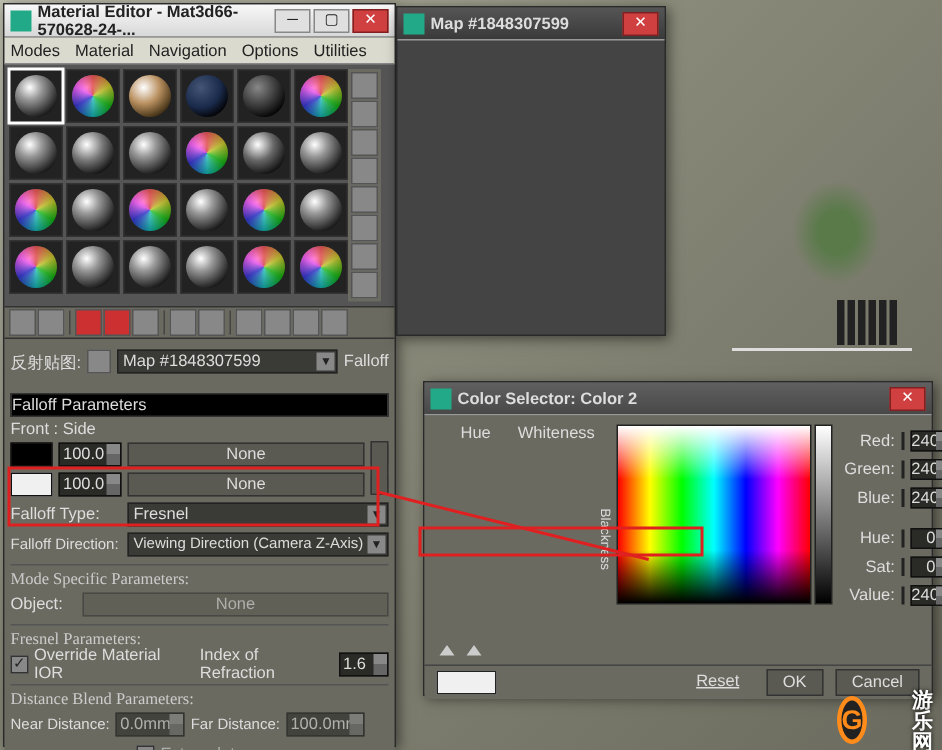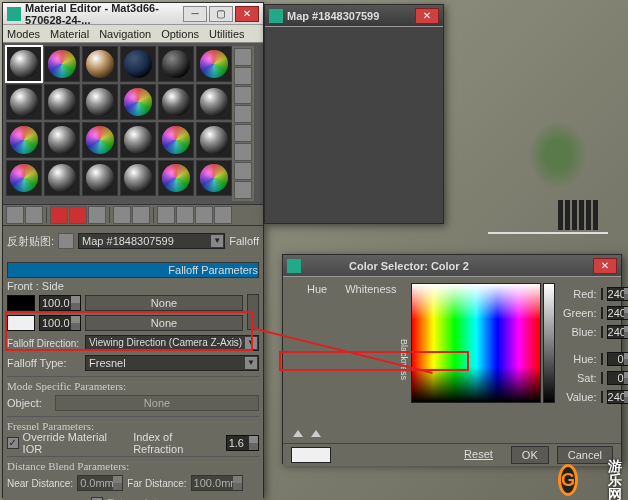--- a/index.html
+++ b/index.html
@@ -53,39 +53,39 @@
 .spinner { width:42px; height:16px; background:#2a2a26; border:1px solid #111; color:#ddd;
   padding:0 14px 0 2px; position:relative; line-height:14px; }
 .spinner::after { content:""; position:absolute; right:0; top:0; width:9px; height:14px;
   background:linear-gradient(#888 0 50%,#666 50% 100%); }
 .colorsw { width:28px; height:16px; border:1px solid #111; cursor:pointer; }
 .wideBtn { flex:1; height:16px; background:#5a5a52; border:1px solid #333; color:#ddd; text-align:center;
   line-height:14px; cursor:pointer; }
 .check { width:12px; height:12px; background:#888; border:1px solid #333; cursor:pointer; }
 .check.on::before { content:"✓"; color:#222; font-size:10px; line-height:10px; display:block; text-align:center; }
 
-.rollHeader { height:16px; background:#0369a1; border:1px solid #333; text-align:right; line-height:14px;
+.rollHeader { height:16px; background:#000000; border:1px solid #333; text-align:left; line-height:14px;
   color:#ddd; margin:2px 0; cursor:pointer; }
 .sub { color:#ccc; margin:4px 0 2px 0; border-top:1px solid #555; padding-top:3px;font-family:Liberation Serif, serif; }
 
 .redbox { position:absolute; border:2px solid #e02020; pointer-events:none; }
 .redline { position:absolute; height:2px; background:#e02020; pointer-events:none; }
 
 
 #mapWin { left:264px; top:4px; width:180px; height:220px; background:#444; }
 #mapWin .titlebar { background:linear-gradient(#555,#3a3a3a); color:#ddd; }
 .mapBody { background:#444; padding:4px; }
 .autoRow { display:flex; gap:4px; align-items:center; margin-bottom:3px; }
 .previewBall { width:168px; height:168px; background:#000; border:1px solid #222; position:relative; }
 .previewBall .big { position:absolute; inset:10px; border-radius:50%;
   background:radial-gradient(circle at 38% 32%, #fff 0%, #e8e8e8 15%, #888 45%, #0a0a0a 85%); }
 
 
 #colorSel { left:282px; top:254px; width:340px; height:210px; background:#555; }
-#colorSel .titlebar { background:linear-gradient(#606060,#484848); color:#ddd;gap:44px; }
+#colorSel .titlebar { background:linear-gradient(#606060,#484848); color:#ddd; }
 .csBody { display:flex; padding:6px; gap:6px; background:#6a6a60; height:166px; }
 .hueBox { width:130px; height:120px; border:1px solid #222; cursor:crosshair;
   background:linear-gradient(to bottom, rgba(255,255,255,1) 0%, rgba(255,255,255,0) 30%, rgba(0,0,0,0) 70%, rgba(0,0,0,1) 100%),
              linear-gradient(to right, red, yellow, lime, cyan, blue, magenta, red); }
 .blackCol { width:10px; writing-mode:vertical-rl; text-align:center; color:#ddd; font-size:9px; }
 .nobs { position:absolute; left:10px; bottom:26px; display:flex; gap:2px; }
 .nob { width:0; height:0; border-left:5px solid transparent; border-right:5px solid transparent;
   border-bottom:7px solid #ccc; cursor:pointer; }
 .sliders { flex:1; }
 .sRow { display:flex; align-items:center; gap:4px; margin:2px 0; height:17px; }
@@ -263,26 +263,26 @@
     </div>
     <div class="row">
       <div class="colorsw" style="background:#f0f0f0"></div>
       <div class="spinner">100.0</div>
       <div class="wideBtn">None</div>
       <div class="check on"></div>
     </div>
     <div style="position:absolute; right:4px; top:38px; width:12px; height:36px; background:#5a5a52; border:1px solid #333; cursor:pointer"></div>
 
     <div class="row">
+      <span class="label" style="width:74px">Falloff Type:</span>
+      <div class="dropdown">Fresnel</div>
+    </div>
+    <div class="row">
       <span class="label" style="width:74px;font-size:10px">Falloff Direction:</span>
       <div class="dropdown" style="font-size:10px">Viewing Direction (Camera Z-Axis)</div>
-    </div>
-    <div class="row">
-      <span class="label" style="width:74px">Falloff Type:</span>
-      <div class="dropdown">Fresnel</div>
     </div>
 
     <div class="sub">Mode Specific Parameters:</div>
     <div class="row">
       <span class="label" style="width:44px">Object:</span>
       <div class="wideBtn" style="opacity:.6">None</div>
     </div>
 
     <div class="sub">Fresnel Parameters:</div>
     <div class="row">

